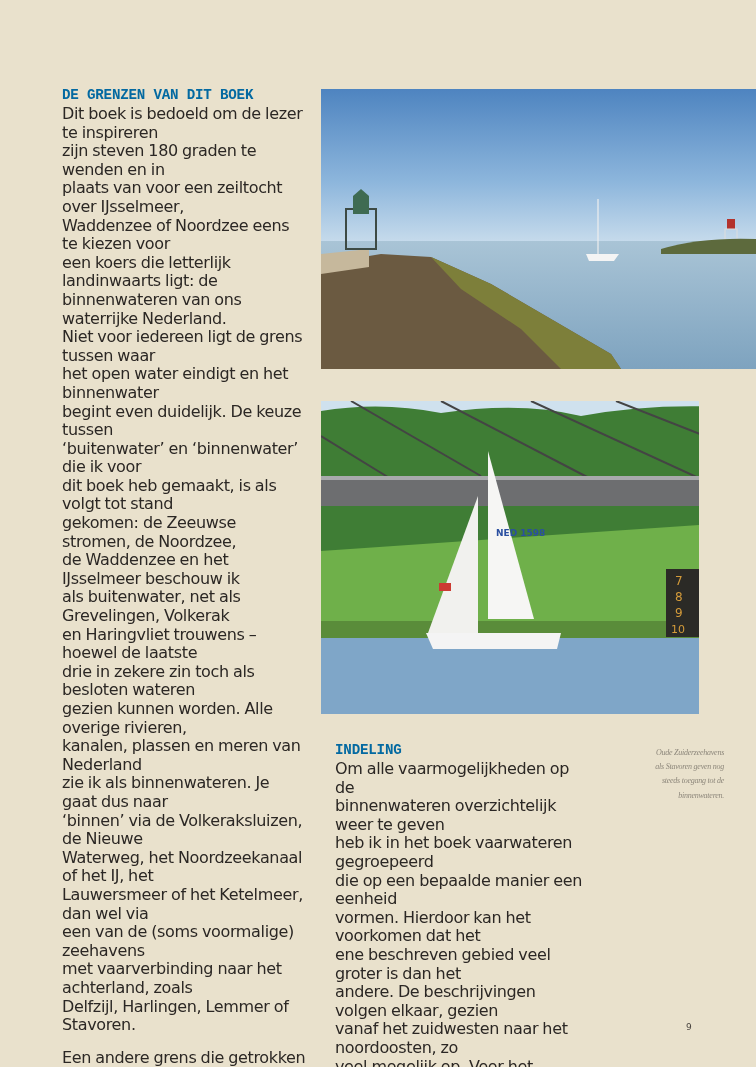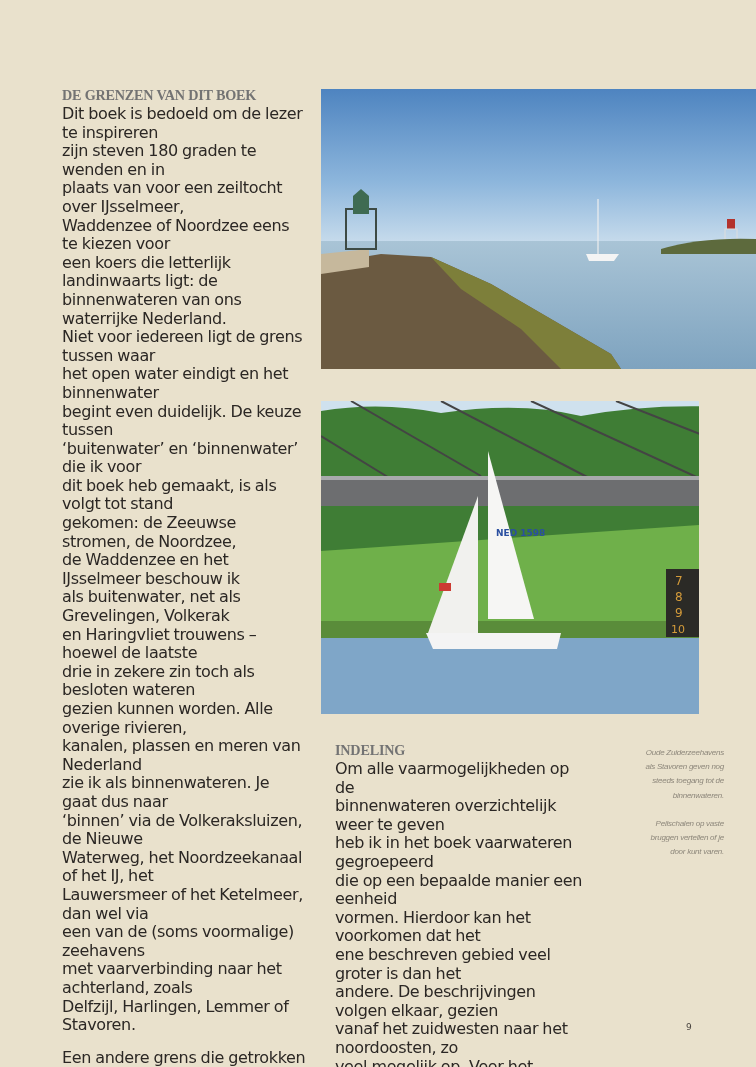--- a/index.html
+++ b/index.html
@@ -11,38 +11,38 @@
     color: #2b2724;
   }
   .col-left {
     position: absolute; left: 62px; top: 86px; width: 244px;
   }
   .col-mid {
     position: absolute; left: 335px; top: 741px; width: 250px;
   }
   h2 {
     margin: 0 0 1px 0;
-    font-family: Liberation Serif, serif;
+    font-family: Liberation Mono, monospace;
     font-weight: bold;
     font-size: 14.2px;
     letter-spacing: -0.2px;
-    color: #737373;
+    color: #0369a1;
     line-height: 18px;
   }
   p.body {
     margin: 0 0 14px 0;
     font-size: 16px;
     line-height: 18.6px;
     letter-spacing: -0.35px;
     word-spacing: -0.5px;
     white-space: pre-line;
   }
   .caption {
     position: absolute; left: 596px; top: 746px; width: 128px;
-    font-family: Liberation Sans, sans-serif;
+    font-family: Liberation Serif, serif;
     font-style: italic;
     font-size: 8px;
     line-height: 14.2px;
     color: #8d877b;
     text-align: right;
     letter-spacing: -0.25px;
   }
   .caption p { margin: 0 0 14px 0; white-space: pre-line; }
   .photo {
     position: absolute; overflow: hidden;
@@ -195,18 +195,15 @@
 vaarwateren. Dit is meestal geen volledige lijst
 – je vindt hier alleen de (deels) met staande
 mast bevaarbare wateren benoemd.</p>
 </div>
 
 <div class="caption">
   <p>Oude Zuiderzeehavens
 als Stavoren geven nog
 steeds toegang tot de
 binnenwateren.</p>
-  <p>Peilschalen op vaste
-bruggen vertellen of je
-door kunt varen.</p>
 </div>
 
 <div class="page-number">9</div>
 
 </body></html>

